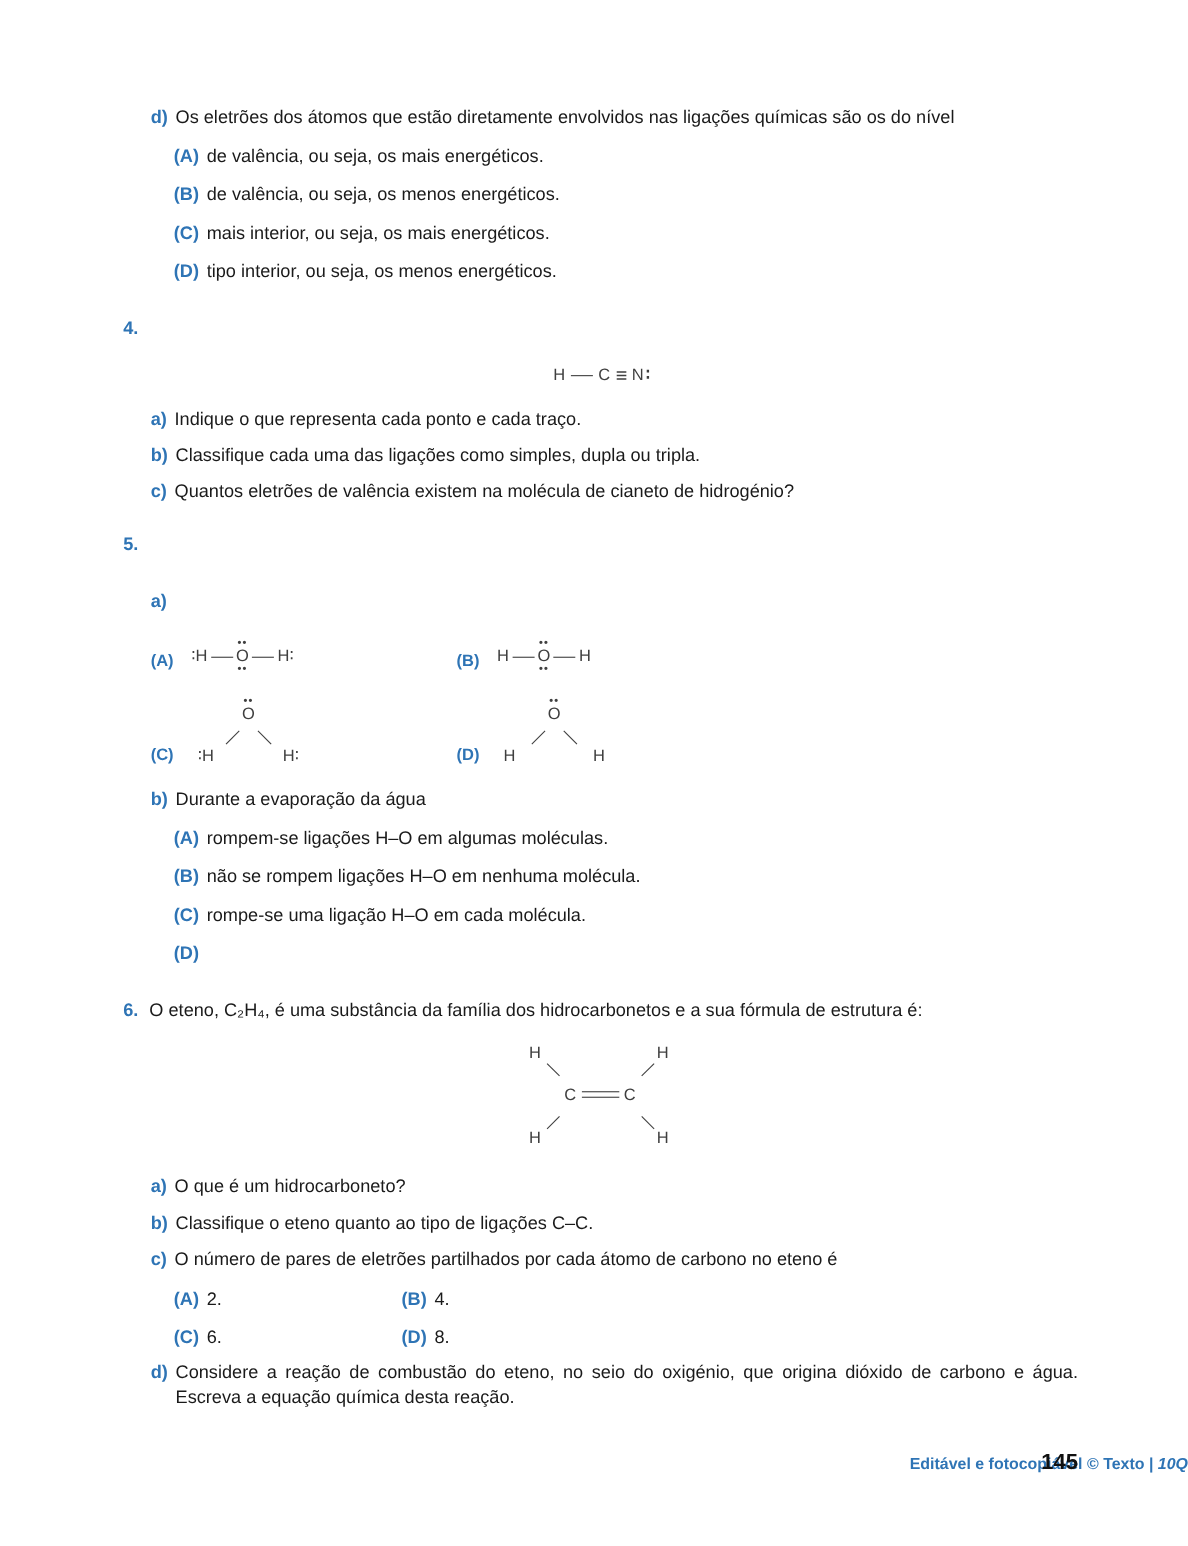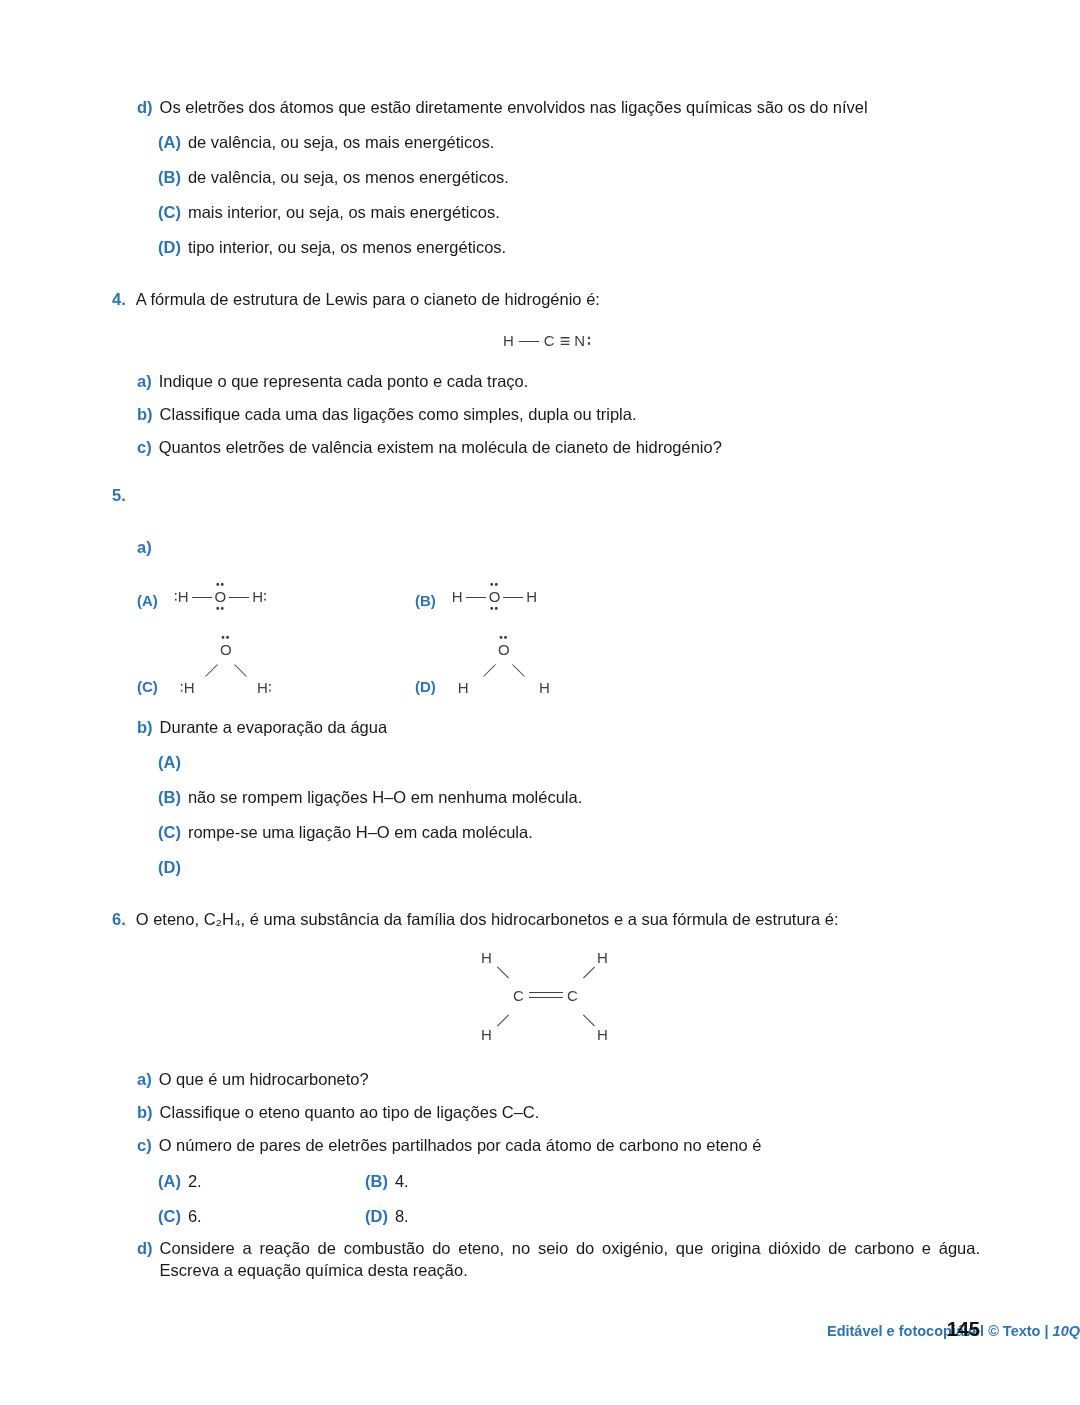--- a/index.html
+++ b/index.html
@@ -127,21 +127,20 @@
     <span>mais interior, ou seja, os mais energéticos.</span>
   </div>
   <div class="row opt ind2">
     <span class="lbl blue">(D)</span>
     <span>tipo interior, ou seja, os menos energéticos.</span>
   </div>
 
   <div class="sec-q4">
     <div class="row">
       <span class="num blue">4.</span>
-      <span>A fórmula de estrutura de Lewis para o cianeto de hidrogénio é:</span>
     </div>
     <div class="hcn structwrap hcn-block">
       <span class="atom">H</span>
       <span class="bond"></span>
       <span class="atom">C</span>
       <span class="triple">≡</span>
       <span class="atom">N</span>
       <span class="pairmark">∶</span>
     </div>
     <div class="subs">
@@ -225,20 +224,21 @@
         </div>
       </div>
     </div>
 
     <div class="row ind1 q5b">
       <span class="lbl blue">b)</span>
       <span>Durante a evaporação da água</span>
     </div>
     <div class="row opt ind2">
       <span class="lbl blue">(A)</span>
+      <span>rompem-se ligações H–O em algumas moléculas.</span>
     </div>
     <div class="row opt ind2">
       <span class="lbl blue">(B)</span>
       <span>não se rompem ligações H–O em nenhuma molécula.</span>
     </div>
     <div class="row opt ind2">
       <span class="lbl blue">(C)</span>
       <span>rompe-se uma ligação H–O em cada molécula.</span>
     </div>
     <div class="row opt ind2">

